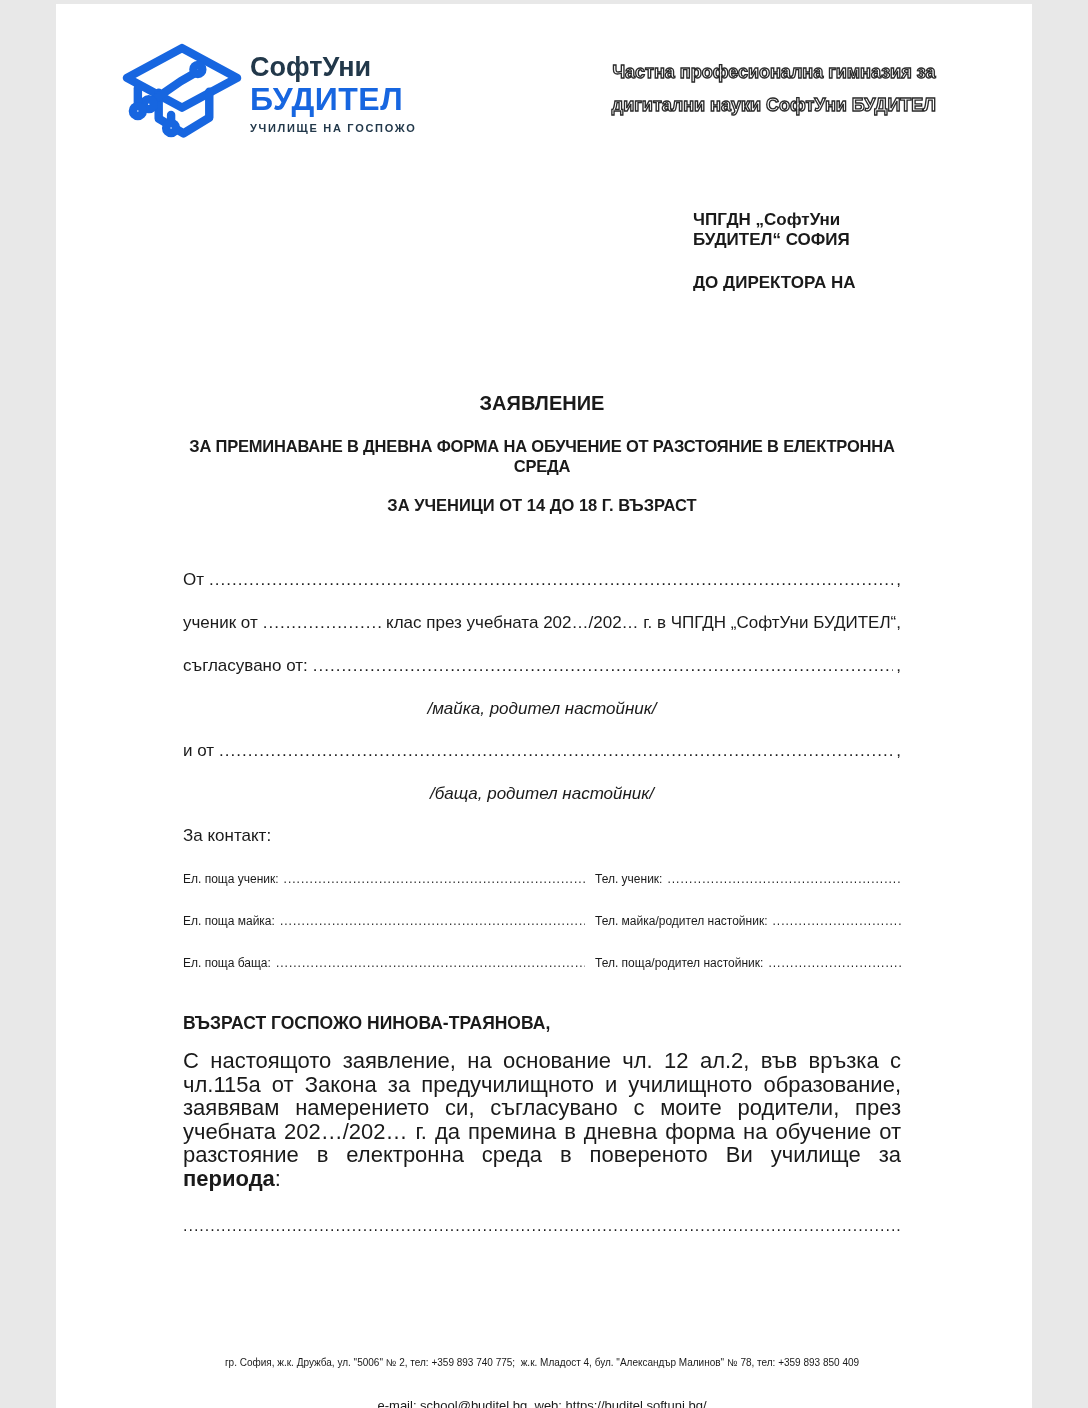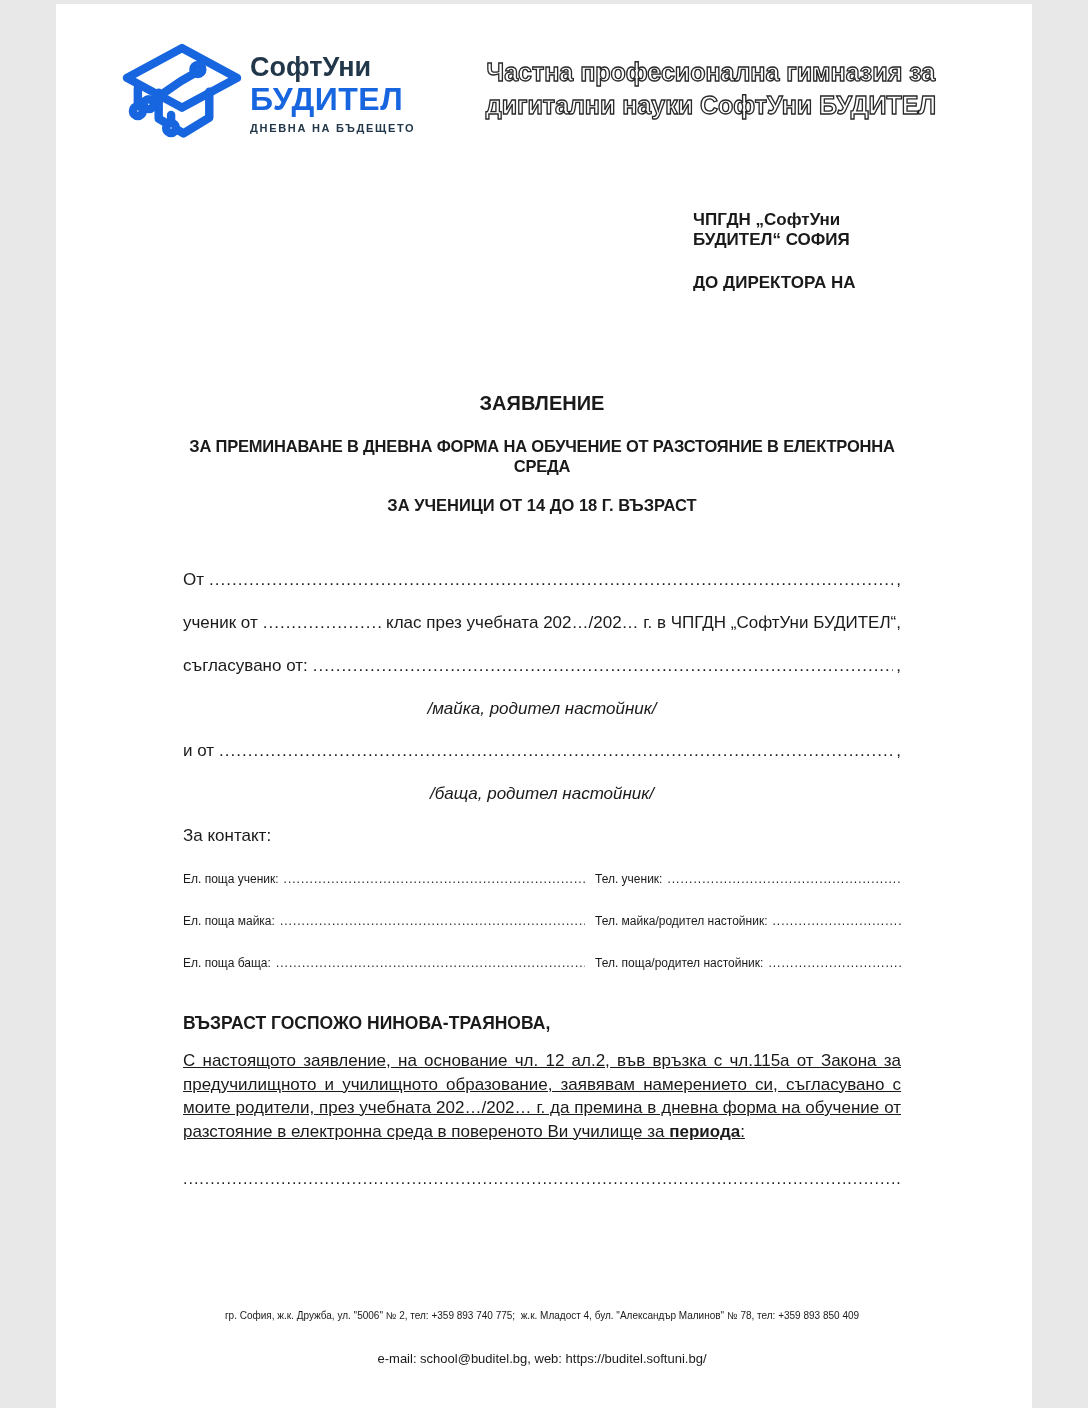--- a/index.html
+++ b/index.html
@@ -22,21 +22,21 @@
     padding: 36px 96px 0 64px;
   }
   .logo { display: flex; align-items: flex-start; gap: 6px; }
   .logo-text { display: flex; flex-direction: column; padding-top: 12px; }
   .brand-top  { font-size: 27px; font-weight: bold; color: #22384a; line-height: 30px; }
   .brand-bottom { font-size: 32px; font-weight: bold; color: #1766e0; line-height: 34px; letter-spacing: 0.5px; }
   .brand-tagline { font-size: 11px; font-weight: bold; color: #22384a; letter-spacing: 1.7px; margin-top: 6px; }
   .letterhead {
     margin-top: 16px;
     text-align: center;
-    font-size: 25px;
+    font-size: 18px;
     font-weight: bold;
     line-height: 33px;
     color: #ffffff;
     -webkit-text-stroke: 1.3px #2a2a2a;
     text-shadow: 0 0 1px #444;
     white-space: nowrap;
   }
   
   .content { padding: 0 131px 0 127px; }
   .recipient { margin-top: 58px; margin-left: 510px; }
@@ -57,21 +57,21 @@
     letter-spacing: 1px;
     margin-left: 5px;
   }
   .caption { text-align: center; font-style: italic; font-size: 17px; line-height: 20px; margin-bottom: 22px; }
   .contact-heading { font-size: 17px; line-height: 20px; margin-bottom: 23px; }
   .crow { display: flex; align-items: baseline; font-size: 12px; line-height: 20px; margin-bottom: 22px; }
   .cleft { display: flex; align-items: baseline; width: 402px; flex: 0 0 auto; margin-right: 10px; overflow: hidden; }
   .cright { display: flex; align-items: baseline; flex: 1 1 auto; overflow: hidden; }
   
   .salutation { margin-top: 40px; font-size: 17.5px; font-weight: bold; line-height: 21px; }
-  .body-par { margin-top: 15px; font-size: 17px; line-height: 23.5px; text-align: justify; text-decoration: underline; }
+  .body-par { margin-top: 15px; font-size: 22px; line-height: 23.5px; text-align: justify; }
   .body-par b { font-weight: bold; }
   .sep-row { display: flex; margin-top: 27px; }
   
   .footer-1 { margin-top: 120px; text-align: center; font-size: 10px; line-height: 16px; color: #1a1a1a; white-space: pre; }
   .footer-2 { margin-top: 27px; text-align: center; font-size: 13px; line-height: 16px; color: #1a1a1a; white-space: pre; }
 </style>
 </head>
 <body>
 
 <div class="page">
@@ -89,21 +89,21 @@
             <path d="M36 96 V126"></path>
             <circle cx="36" cy="142" r="10" fill="#ffffff"></circle>
             <path d="M103 162 V150"></path>
             <circle cx="103" cy="176" r="10" fill="#ffffff"></circle>
           </g>
         </svg>
       </span>
       <div class="logo-text">
         <span class="brand-top">СофтУни</span>
         <span class="brand-bottom">БУДИТЕЛ</span>
-        <span class="brand-tagline">ДНЕВНА НА БЪДЕЩЕТО</span>
+        <span class="brand-tagline">УЧИЛИЩЕ НА ГОСПОЖО</span>
       </div>
     </div>
     <div class="letterhead">
       <div>Частна професионална гимназия за</div>
       <div>дигитални науки СофтУни БУДИТЕЛ</div>
     </div>
   </div>
 
   <div class="content">
 

